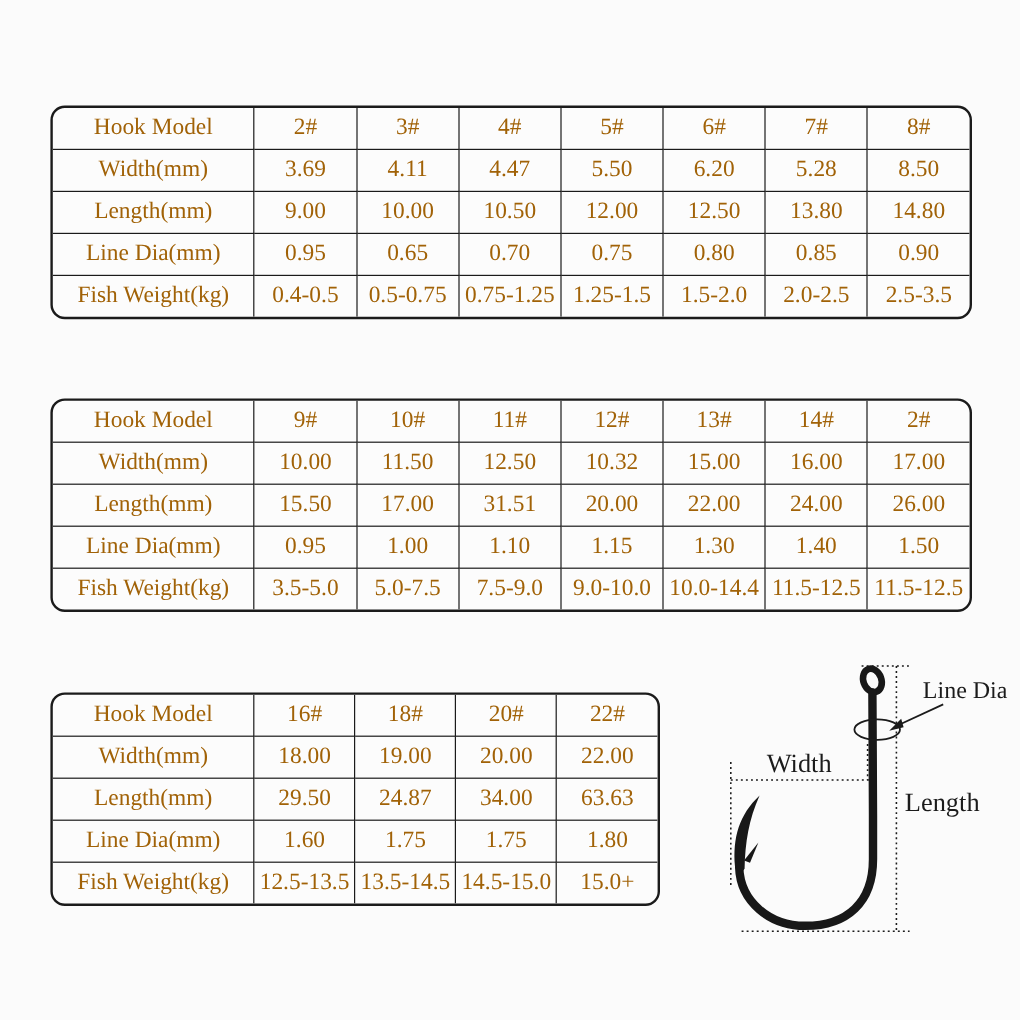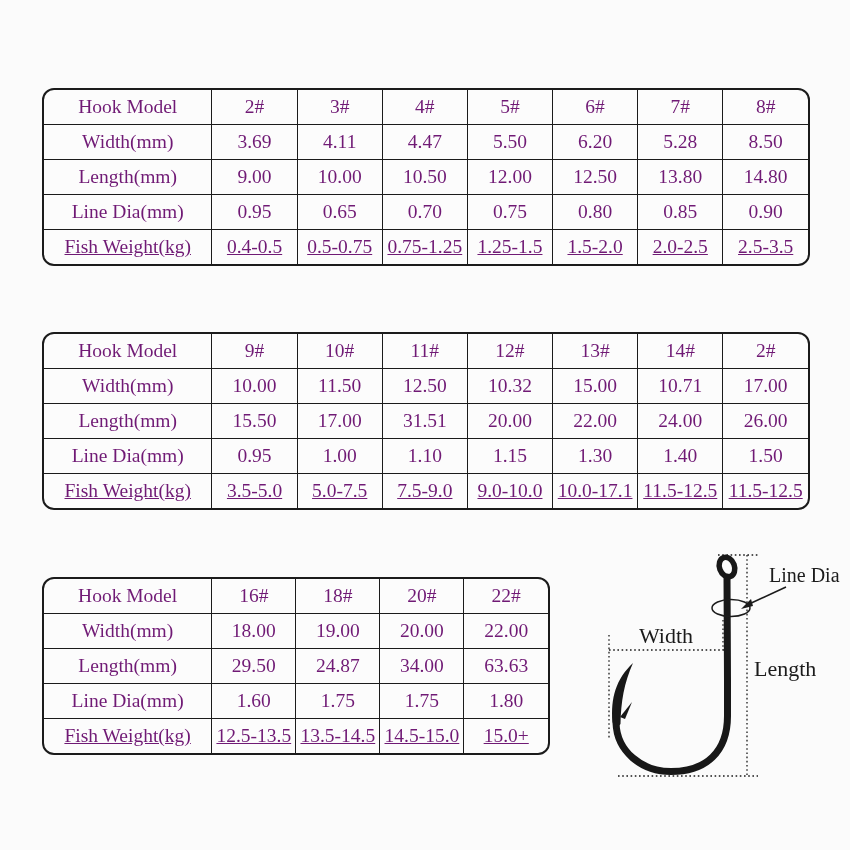--- a/index.html
+++ b/index.html
@@ -1,31 +1,31 @@
 <!DOCTYPE html>
 <html><head>
 <meta charset="utf-8">
 <style>
   html,body { margin:0; padding:0; background:#ffffff; }
   .page {
     position:relative; width:850px; height:850px;
     background:#fbfbfb; overflow:hidden;
-    font-family:"Liberation Serif", serif; color:#701a75;
+    font-family:"Liberation Serif", serif; color:#a16207;
   }
   .tbl {
     position:absolute; border:2.5px solid #1b1b1b; border-radius:12px;
     overflow:hidden; background:#fcfcfc; box-sizing:border-box;
   }
   .tbl table { width:100%; height:100%; border-collapse:collapse; table-layout:fixed; }
   .tbl td {
     border:1.5px solid #1b1b1b; text-align:center; vertical-align:middle;
     font-size:19.5px; padding:0 2px; overflow:hidden; white-space:nowrap;
   }
   .tbl tr:first-child td { border-top:none; }
-  .tbl tr:last-child td { border-bottom:none;text-decoration:underline; }
+  .tbl tr:last-child td { border-bottom:none; }
   .tbl td:first-child { border-left:none; }
   .tbl td:last-child { border-right:none; }
   .tbl-a { left:42px; top:88px;  width:768px; height:178px; }
   .tbl-b { left:42px; top:332px; width:768px; height:178px; }
   .tbl-c { left:42px; top:577px; width:508px; height:178px; }
   .tbl-a td:first-child, .tbl-b td:first-child { width:21.4%; }
   .tbl-c td:first-child { width:32.4%; }
   .diagram { position:absolute; left:555px; top:530px; width:295px; height:300px; }
   .diagram text { font-family:"Liberation Serif", serif; fill:#1b1b1b; }
 </style>
@@ -104,21 +104,21 @@
             <td>14#</td>
             <td>2#</td>
           </tr>
           <tr>
             <td>Width(mm)</td>
             <td>10.00</td>
             <td>11.50</td>
             <td>12.50</td>
             <td>10.32</td>
             <td>15.00</td>
-            <td>10.71</td>
+            <td>16.00</td>
             <td>17.00</td>
           </tr>
           <tr>
             <td>Length(mm)</td>
             <td>15.50</td>
             <td>17.00</td>
             <td>31.51</td>
             <td>20.00</td>
             <td>22.00</td>
             <td>24.00</td>
@@ -133,21 +133,21 @@
             <td>1.30</td>
             <td>1.40</td>
             <td>1.50</td>
           </tr>
           <tr>
             <td>Fish Weight(kg)</td>
             <td>3.5-5.0</td>
             <td>5.0-7.5</td>
             <td>7.5-9.0</td>
             <td>9.0-10.0</td>
-            <td>10.0-17.1</td>
+            <td>10.0-14.4</td>
             <td>11.5-12.5</td>
             <td>11.5-12.5</td>
           </tr>
         </tbody>
     </table>
   </div>
 
   <div class="tbl tbl-c">
     <table>
       <tbody>

